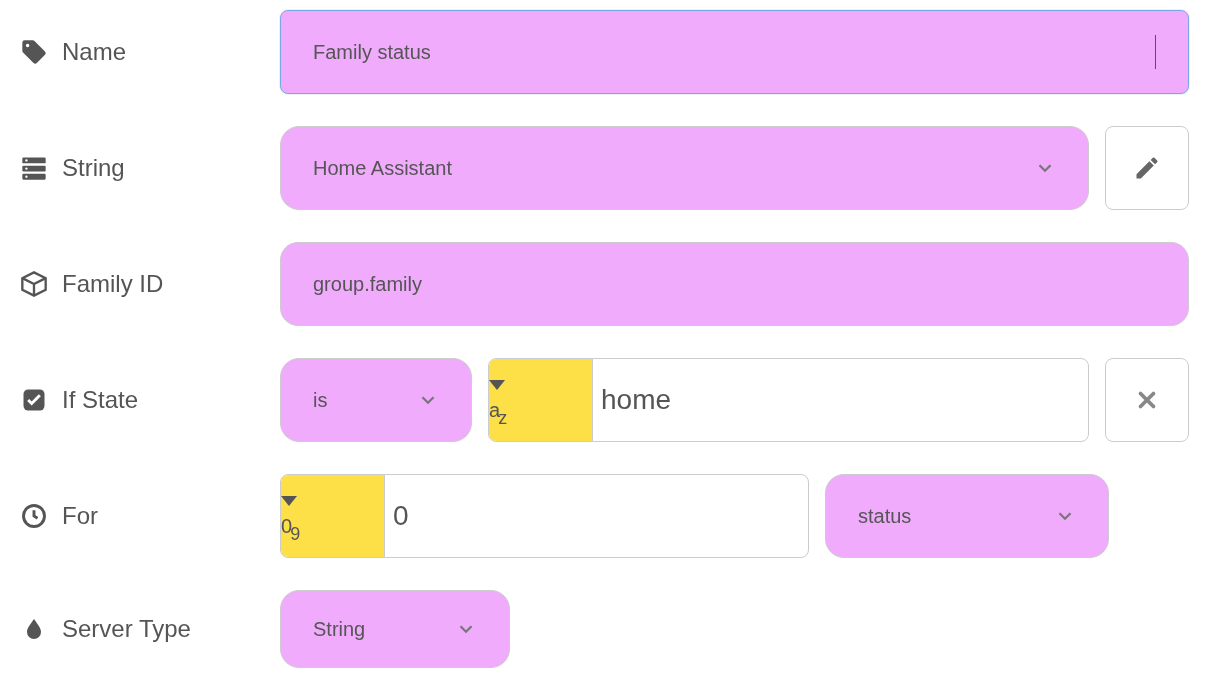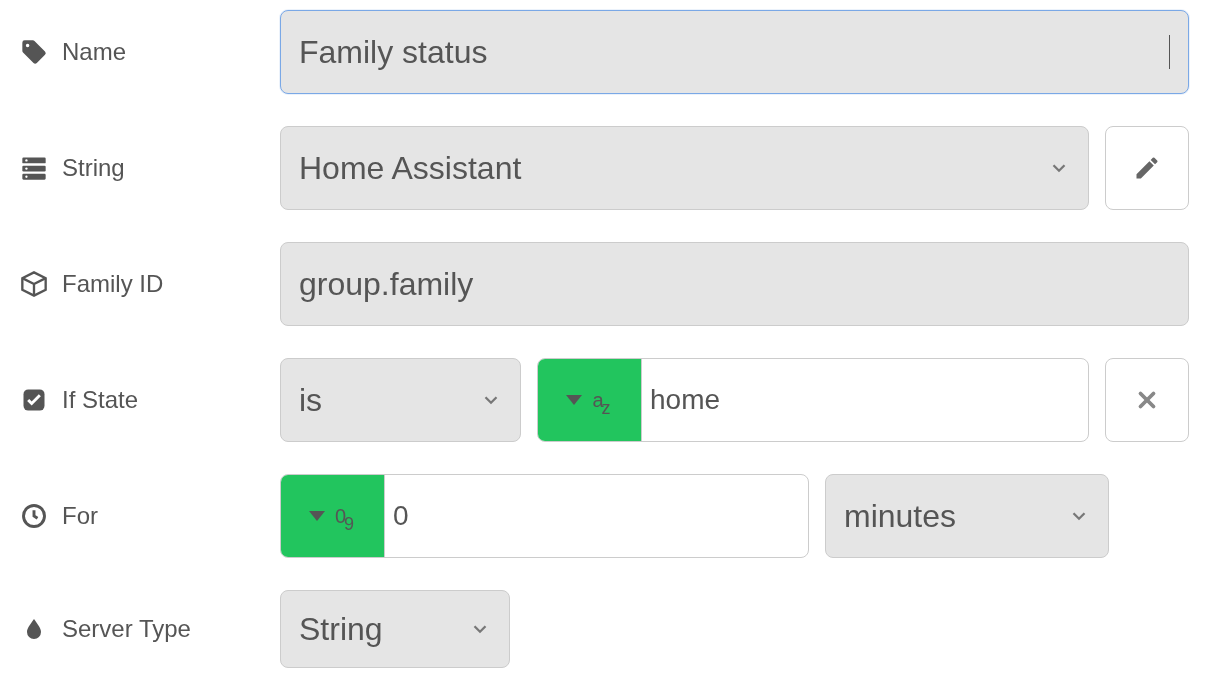--- a/index.html
+++ b/index.html
@@ -35,24 +35,24 @@
   .controls-col {
     flex: 1;
     display: flex;
     align-items: center;
     gap: 16px;
   }
   .input, .select-box {
     display: flex;
     align-items: center;
     height: 84px;
-    padding: 0 18px;
-    font-size: 32px;
-    color: #555;
-    background: #e5e5e5;
+    padding: 0 32px;
+    font-size: 20px;
+    color: #555;
+    background: #f0abfc;
     border: 1px solid #ccc;
     border-radius: 8px;
   }
   .input.focused {
     border-color: #7aa8e6;
     box-shadow: 0 0 0 1px rgba(122,168,230,0.15);
   }
   .input-text {
     flex: 1;
     white-space: nowrap;
@@ -62,20 +62,21 @@
     display: inline-block;
     width: 1px;
     height: 34px;
     background: #555;
     vertical-align: middle;
     margin-left: 1px;
   }
   .select-box {
     justify-content: space-between;
     cursor: pointer;
+    border-radius: 19px;
   }
   .chev {
     width: 22px;
     height: 22px;
     display: flex;
     align-items: center;
     justify-content: center;
     color: #777;
   }
   .icon-btn {
@@ -94,27 +95,27 @@
     display: flex;
     align-items: stretch;
     height: 84px;
     border: 1px solid #ccc;
     border-radius: 8px;
     overflow: hidden;
     background: #fff;
   }
   .typed-prefix {
     width: 104px;
-    background: #22c55e;
+    background: #fde047;
     border-right: 1px solid #ccc;
     display: flex;
-    align-items: center;
     justify-content: center;
     gap: 10px;
     cursor: pointer;
+    flex-direction: column;
   }
   .typed-text {
     flex: 1;
     display: flex;
     align-items: center;
     padding: 0 8px;
     font-size: 28px;
     color: #555;
   }
   .caret-down {
@@ -194,38 +195,38 @@
   <div class="label-col">
     <span class="icon">
       <svg width="28" height="28" viewBox="0 0 24 24" fill="none" stroke="#555" stroke-width="2">
           <path d="M12 2 2 7v10l10 5 10-5V7L12 2z"></path>
           <path d="M2 7l10 5 10-5M12 12v10"></path>
         </svg>
     </span>
     <span>Family ID</span>
   </div>
   <div class="controls-col">
-    <div class="input" style="flex:1;">
+    <div class="input" style="flex:1;border-radius:18px;">
       <span class="input-text">group.family</span>
     </div>
   </div>
 </div>
 
 <div class="form-row">
   <div class="label-col">
     <span class="icon">
       <svg width="28" height="28" viewBox="0 0 24 24" fill="#555">
           <rect x="3" y="3" width="18" height="18" rx="4"></rect>
           <path d="M7 12l3 3 7-7" stroke="#fff" stroke-width="2.5" fill="none"></path>
         </svg>
     </span>
     <span>If State</span>
   </div>
   <div class="controls-col">
-    <div class="select-box" style="width:241px;">
+    <div class="select-box" style="width:192px;">
       <span>is</span>
       <span class="chev">
         <svg width="22" height="22" viewBox="0 0 24 24" fill="none" stroke="#777" stroke-width="2.5">
             <polyline points="6 9 12 15 18 9"></polyline>
           </svg>
       </span>
     </div>
     <div class="typed-input" style="flex:1;">
       <div class="typed-prefix">
         <span class="caret-down"></span>
@@ -256,21 +257,21 @@
   </div>
   <div class="controls-col">
     <div class="typed-input" style="width:529px;">
       <div class="typed-prefix">
         <span class="caret-down"></span>
         <span class="num-badge">0<span class="sub">9</span></span>
       </div>
       <div class="typed-text">0</div>
     </div>
     <div class="select-box" style="width:284px;">
-      <span>minutes</span>
+      <span>status</span>
       <span class="chev">
         <svg width="22" height="22" viewBox="0 0 24 24" fill="none" stroke="#777" stroke-width="2.5">
             <polyline points="6 9 12 15 18 9"></polyline>
           </svg>
       </span>
     </div>
   </div>
 </div>
 
 <div class="form-row" style="margin-bottom:8px;">

